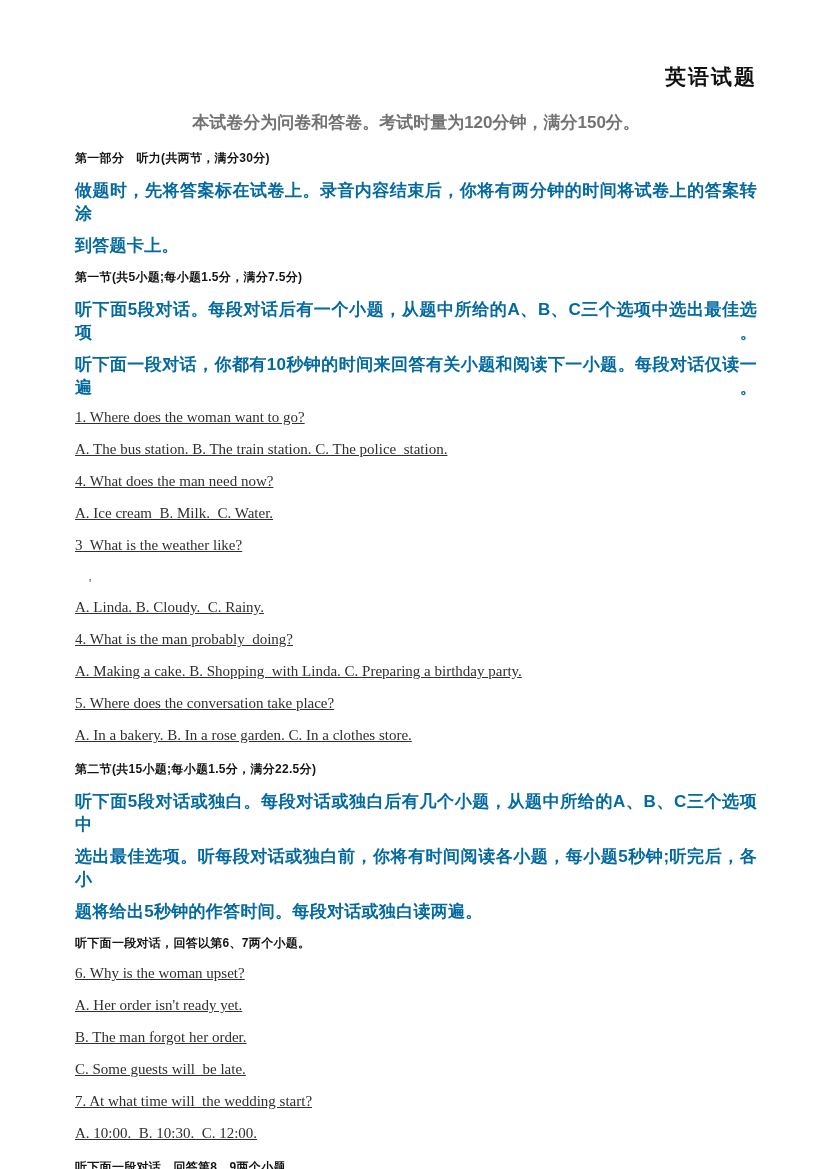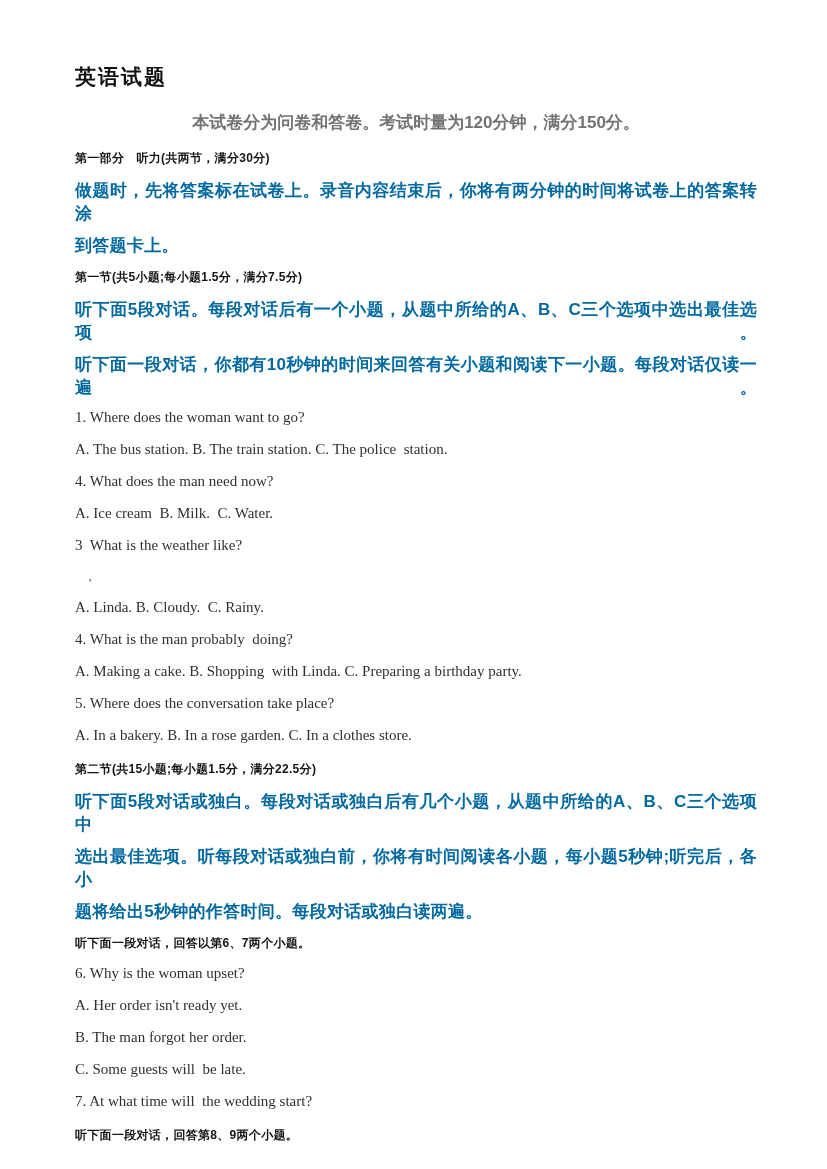--- a/index.html
+++ b/index.html
@@ -13,21 +13,21 @@
     position: relative;
     width: 827px;
     height: 1169px;
     background: #ffffff;
     padding: 64px 70px 0 75px;
     overflow: hidden;
   }
   .title {
     font-size: 21px;
     font-weight: bold;
-    text-align: left;
+    text-align: right;
     line-height: 26px;
     margin-bottom: 21px;
     color: #111111;
     letter-spacing: 2px;
   }
   .subtitle {
     font-size: 17px;
     font-weight: bold;
     text-align: center;
     line-height: 24px;
@@ -57,20 +57,21 @@
     text-align: justify;
     text-align-last: justify;
   }
   .en {
     font-family: "Liberation Serif", serif;
     font-size: 15px;
     line-height: 19px;
     margin-bottom: 13px;
     color: #303030;
     white-space: pre-wrap;
+    text-decoration: underline;
   }
   .mt-extra { margin-top: 5px; }
   .q3-line { margin-bottom: 23px; }
   .stray {
     font-family: "Liberation Serif", serif;
     font-size: 12px;
     line-height: 10px;
     height: 10px;
     margin-bottom: 10px;
     padding-left: 14px;
@@ -119,16 +120,17 @@
   <div class="cn">题将给出5秒钟的作答时间。每段对话或独白读两遍。</div>
 
   <div class="cn-h">听下面一段对话，回答以第6、7两个小题。</div>
 
   <div class="en mt-extra">6. Why is the woman upset?</div>
   <div class="en">A. Her order isn't ready yet.</div>
   <div class="en">B. The man forgot her order.</div>
   <div class="en">C. Some guests will  be late.</div>
 
   <div class="en">7. At what time will  the wedding start?</div>
+  <div class="en">A. 10:00.  B. 10:30.  C. 12:00.</div>
 
   <div class="cn-h">听下面一段对话，回答第8、9两个小题。</div>
 
 </div>
 
 </body></html>

